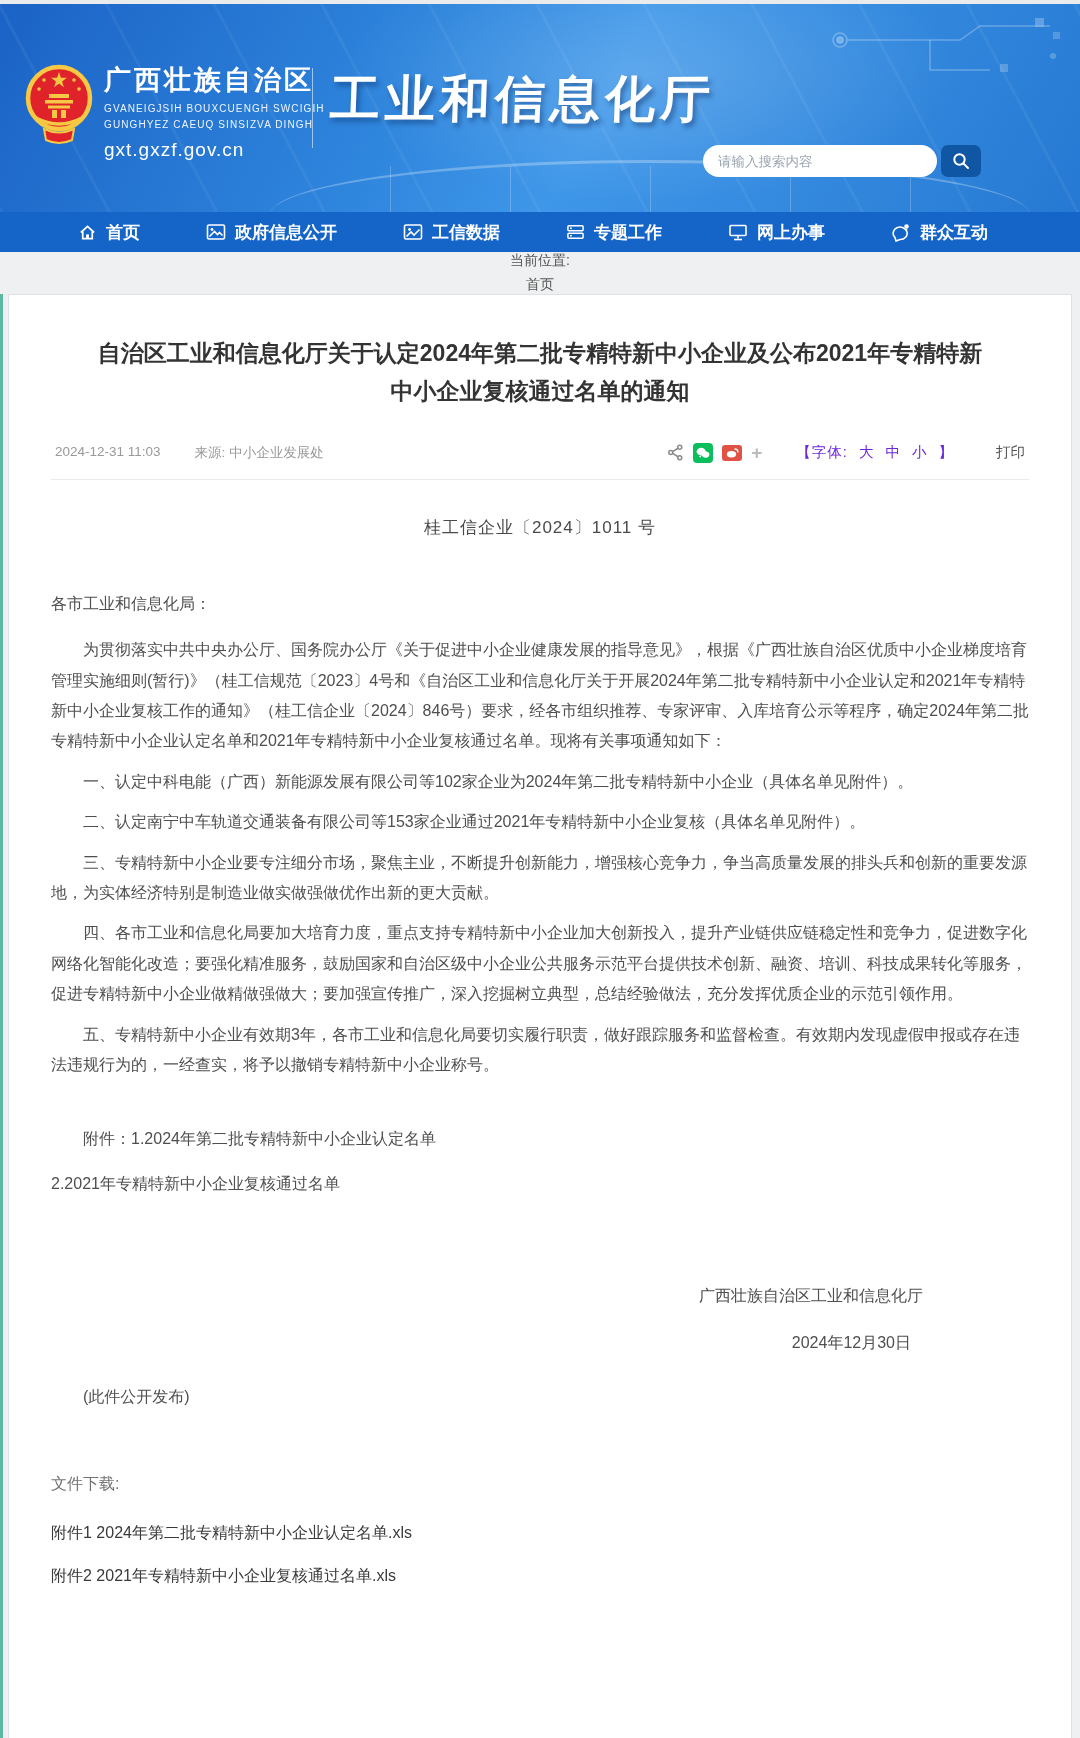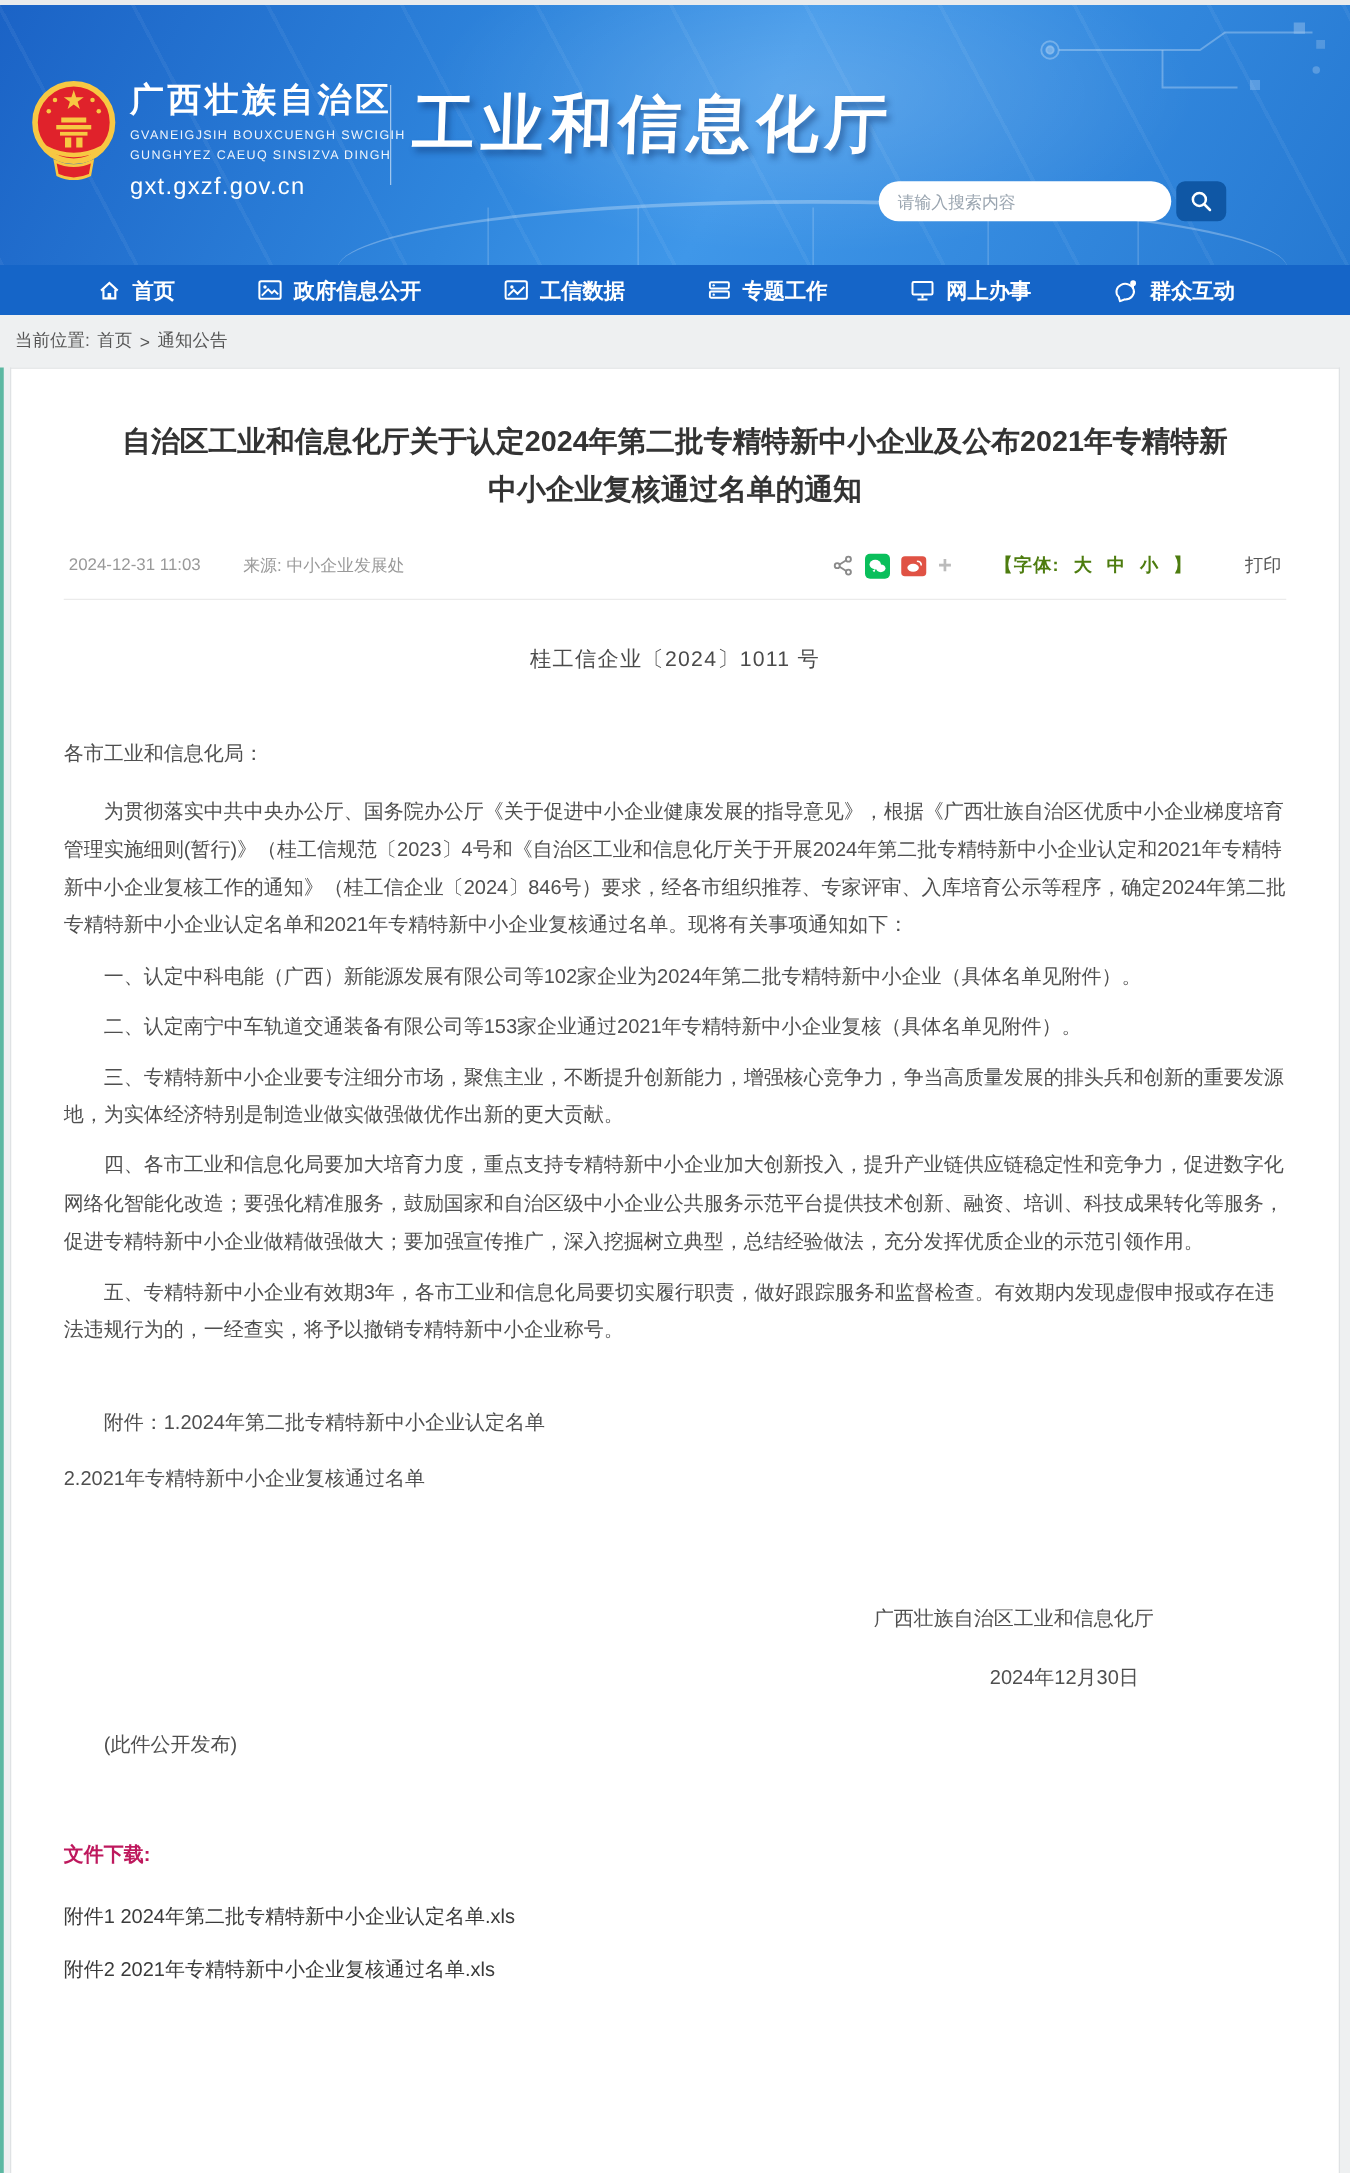--- a/index.html
+++ b/index.html
@@ -36,58 +36,58 @@
 
   
   .nav { height:40px; background:#1565c8; display:flex; align-items:center;
     justify-content:space-between; padding:0 92px 0 78px; }
   .nav-item { display:flex; align-items:center; gap:9px; color:#fff; font-size:17px;
     font-weight:bold; text-decoration:none; cursor:pointer; white-space:nowrap; }
   .nicon { display:flex; }
 
   
   .breadcrumb { height:42px; display:flex; align-items:center; padding:0 12px;
-    font-size:14px; color:#555; gap:6px; }
+    font-size:14px; color:#555; gap:6px;flex-direction:column; }
   .breadcrumb a { color:#555; text-decoration:none; cursor:pointer; }
 
   
   .edge { position:absolute; left:0; top:290px; width:3px; height:1448px; background:#5cb8a2; }
   .card { position:relative; margin:0 8px; height:1448px; background:#fff;
     border:1px solid #dfe2e4; border-bottom:none; padding:40px 42px 40px; overflow:hidden; }
 
   .art-title { font-size:23px; font-weight:bold; color:#333; text-align:center;
     line-height:1.65; max-width:900px; margin:0 auto; }
 
   .meta { margin-top:32px; display:flex; justify-content:space-between; align-items:center;
     font-size:13.5px; color:#999; padding:0 4px 16px; border-bottom:1px solid #ebebeb; }
   .meta-left { display:flex; gap:34px;justify-content:center; }
   .meta-right { display:flex; align-items:center; gap:9px; color:#666; }
   .share-ic { display:flex; cursor:pointer; }
   .sq { width:20px; height:20px; border-radius:4px; display:flex; align-items:center;
     justify-content:center; cursor:pointer; }
   .wechat { background:#0abf5b; }
   .weibo { background:#e05244; }
   .plus { color:#bbb; font-size:19px; font-weight:bold; cursor:pointer; line-height:1; }
-  .font-ctl { margin-left:22px; font-size:14.5px; color:#4d7c0f; letter-spacing:1px;font-weight:bold; }
+  .font-ctl { margin-left:22px; font-size:14.5px; color:#6d28d9; letter-spacing:1px; }
   .font-ctl span { cursor:pointer; margin:0 3px; }
   .print { margin-left:30px; font-size:14.5px; color:#555; cursor:pointer; }
 
   .doc-num { margin-top:36px; text-align:center; font-size:17px; color:#4a4a4a; letter-spacing:1px; }
 
   .body { margin-top:50px; font-size:16px; color:#4f4f4f; line-height:1.9; }
   .salutation { margin-bottom:16px; }
   .para { text-indent:2em; margin-bottom:10px; }
   .attach-1 { text-indent:2em; margin-top:44px; }
   .attach-2 { margin-top:14px; }
   .sig { text-align:right; padding-right:106px; margin-top:82px; }
   .sig-date { text-align:right; padding-right:118px; margin-top:16px; }
   .pub-note { margin-top:24px; text-indent:2em; }
 
   .downloads { margin-top:62px; }
-  .dl-title { font-size:16px; font-weight:bold; color:#be185d; }
+  .dl-title { font-size:16px; font-weight:normal; color:#737373; }
   .dl-link { display:block; margin-top:22px; font-size:16px; color:#3a3a3a;
     text-decoration:none; cursor:pointer; }
   .dl-link:first-of-type { margin-top:28px; }
 </style>
 </head>
 <body>
 
 <div class="page">
 
   <header class="banner">

